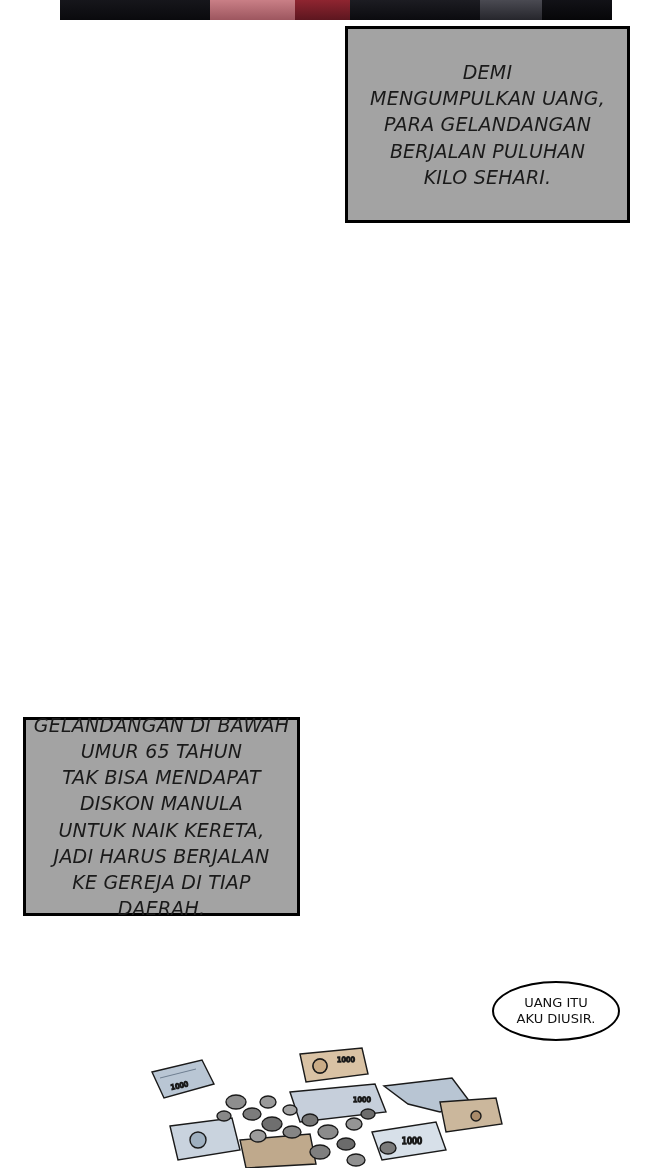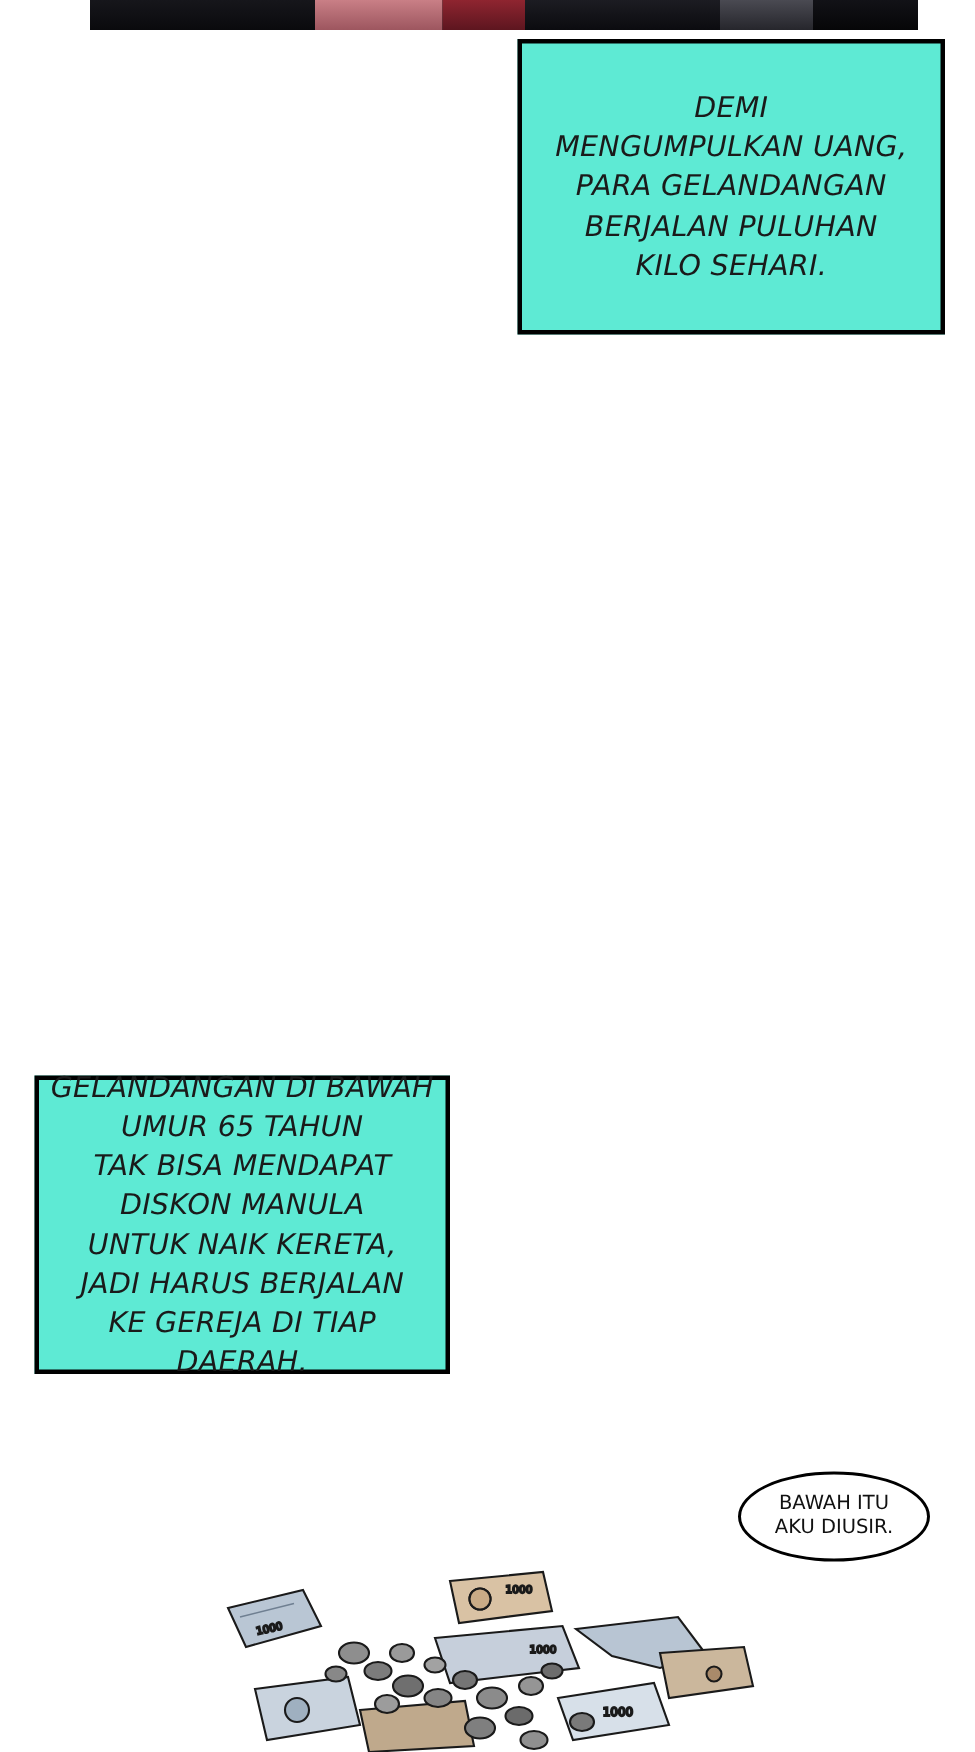--- a/index.html
+++ b/index.html
@@ -60,21 +60,21 @@
   }
   .fig-dark-right {
     left: 482px;
     width: 70px;
     background: linear-gradient(180deg, #121217 0%, #060608 100%);
   }
 
   
   .narration-box {
     position: absolute;
-    background: #5eead4;
+    background: #a3a3a3;
     border: 3px solid #000000;
     box-sizing: border-box;
     display: flex;
     align-items: center;
     justify-content: center;
     text-align: center;
   }
   .narration-text {
     font-family: "DejaVu Sans", sans-serif;
     font-style: italic;
@@ -182,21 +182,21 @@
 UMUR 65 TAHUN
 TAK BISA MENDAPAT
 DISKON MANULA
 UNTUK NAIK KERETA,
 JADI HARUS BERJALAN
 KE GEREJA DI TIAP DAERAH.</div>
   </div>
 
 
   <div class="bubble" id="bubble-2">
-    <div class="bubble-text">BAWAH ITU
+    <div class="bubble-text">UANG ITU
 AKU DIUSIR.</div>
   </div>
 
   <svg class="money-pile" viewBox="0 0 370 128">
     <g stroke="#1a1a1a" stroke-width="1.4">
 
       <path d="M12 32 L62 20 L74 44 L24 58 Z" fill="#b9c6d4"></path>
       <path d="M20 38 L56 29" fill="none" stroke="#6f7f91" stroke-width="1"></path>
       <text x="40" y="48" font-family="DejaVu Sans, sans-serif" font-size="7" fill="#45515f" text-anchor="middle" transform="rotate(-12 40 48)">1000</text>
 

